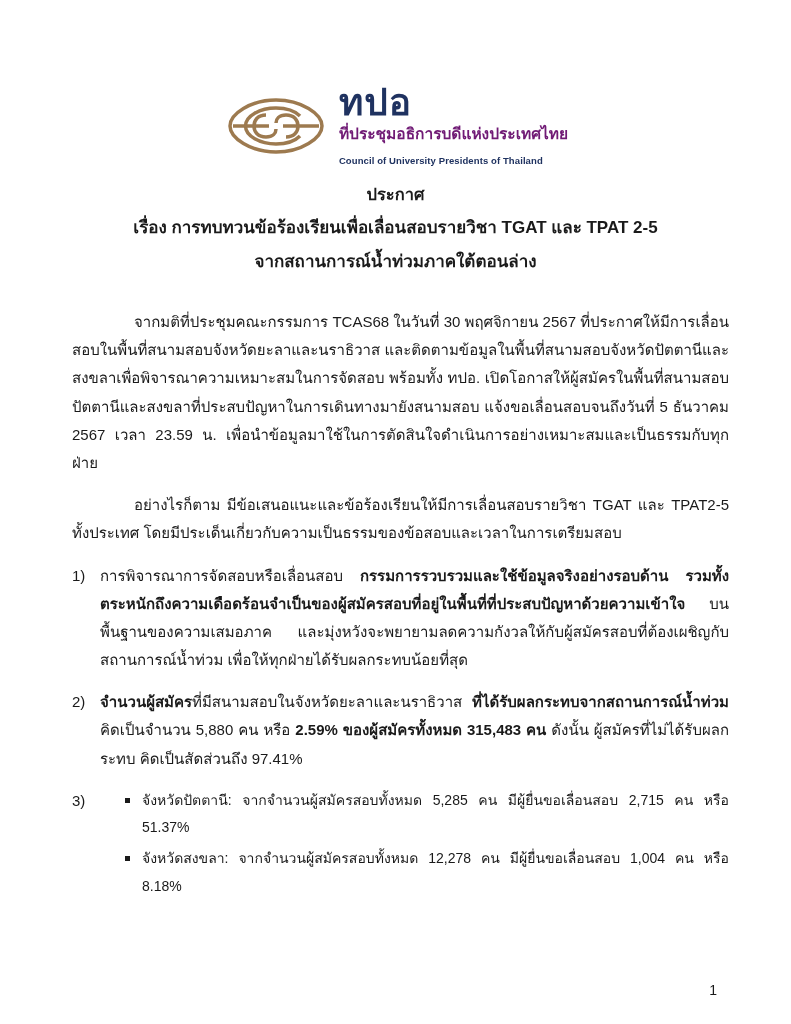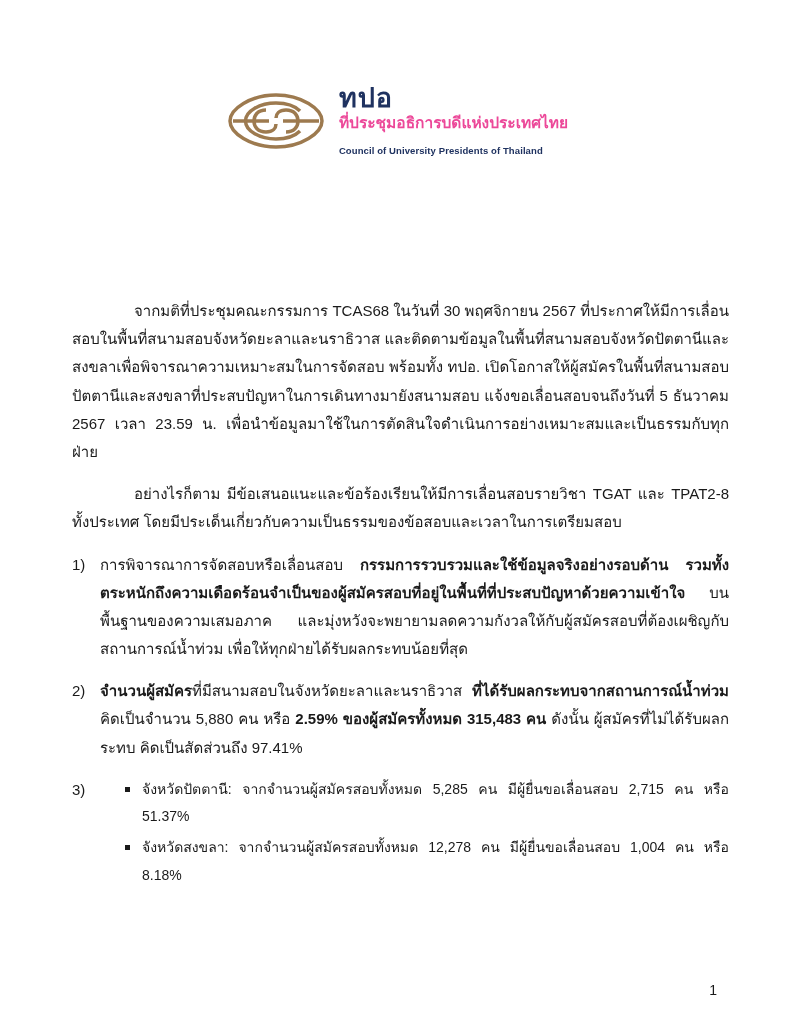--- a/index.html
+++ b/index.html
@@ -37,30 +37,30 @@
     height: 62px;
     flex: 0 0 auto;
   }
   .logo-words {
     display: flex;
     flex-direction: column;
     justify-content: center;
     line-height: 1;
   }
   .logo-abbr {
-    font-size: 27px;
+    font-size: 37px;
     font-weight: bold;
     color: #1f3260;
     letter-spacing: 1px;
     line-height: 1.05;
   }
   .logo-thai {
     font-size: 15.5px;
     font-weight: bold;
-    color: #ec4899;
+    color: #701a75;
     line-height: 1.25;
     margin-top: 1px;
   }
   .logo-eng {
     font-size: 9.5px;
     font-weight: bold;
     color: #1f3260;
     line-height: 1.3;
     margin-top: 12px;
     letter-spacing: 0.1px;
@@ -89,21 +89,21 @@
   .body-wrap {
     position: absolute;
     left: 72px;
     right: 62px;
     top: 296px;
     color: #1a1a1a;
     font-size: 15px;
     line-height: 1.88;
   }
   p.para {
-    margin: 1px 0 14px 0;
+    margin: 12px 0 14px 0;
     text-align: justify;
     text-justify: inter-word;
     text-indent: 62px;
   }
   p.para:last-child { margin-bottom: 0; }
 
   ol.items {
     list-style: none;
     margin: 0;
     padding: 0;
@@ -172,24 +172,29 @@
         </g>
       </svg>
     </span>
     <span class="logo-words">
       <span class="logo-abbr">ทปอ</span>
       <span class="logo-thai">ที่ประชุมอธิการบดีแห่งประเทศไทย</span>
       <span class="logo-eng">Council of University Presidents of Thailand</span>
     </span>
   </div>
 
+  <div class="titles">
+    <div class="title-line">ประกาศ</div>
+    <div class="title-line wide">เรื่อง การทบทวนข้อร้องเรียนเพื่อเลื่อนสอบรายวิชา TGAT และ TPAT 2-5</div>
+    <div class="title-line wide">จากสถานการณ์น้ำท่วมภาคใต้ตอนล่าง</div>
+  </div>
 
   <div class="body-wrap">
     <p class="para">จากมติที่ประชุมคณะกรรมการ TCAS68 ในวันที่ 30 พฤศจิกายน 2567 ที่ประกาศให้มีการเลื่อนสอบในพื้นที่สนามสอบจังหวัดยะลาและนราธิวาส และติดตามข้อมูลในพื้นที่สนามสอบจังหวัดปัตตานีและสงขลาเพื่อพิจารณาความเหมาะสมในการจัดสอบ พร้อมทั้ง ทปอ. เปิดโอกาสให้ผู้สมัครในพื้นที่สนามสอบปัตตานีและสงขลาที่ประสบปัญหาในการเดินทางมายังสนามสอบ แจ้งขอเลื่อนสอบจนถึงวันที่ 5 ธันวาคม 2567 เวลา 23.59 น. เพื่อนำข้อมูลมาใช้ในการตัดสินใจดำเนินการอย่างเหมาะสมและเป็นธรรมกับทุกฝ่าย</p>
-    <p class="para">อย่างไรก็ตาม มีข้อเสนอแนะและข้อร้องเรียนให้มีการเลื่อนสอบรายวิชา TGAT และ TPAT2-8 ทั้งประเทศ โดยมีประเด็นเกี่ยวกับความเป็นธรรมของข้อสอบและเวลาในการเตรียมสอบ</p>
+    <p class="para">อย่างไรก็ตาม มีข้อเสนอแนะและข้อร้องเรียนให้มีการเลื่อนสอบรายวิชา TGAT และ TPAT2-5 ทั้งประเทศ โดยมีประเด็นเกี่ยวกับความเป็นธรรมของข้อสอบและเวลาในการเตรียมสอบ</p>
 
     <ol class="items" id="items-list">
         <li><span class="marker">1)</span><span><span>การพิจารณาการจัดสอบหรือเลื่อนสอบ </span><b>กรรมการรวบรวมและใช้ข้อมูลจริงอย่างรอบด้าน รวมทั้ง ตระหนักถึงความเดือดร้อนจำเป็นของผู้สมัครสอบที่อยู่ในพื้นที่ที่ประสบปัญหาด้วยความเข้าใจ</b><span> บนพื้นฐานของความเสมอภาค และมุ่งหวังจะพยายามลดความกังวลให้กับผู้สมัครสอบที่ต้องเผชิญกับสถานการณ์น้ำท่วม เพื่อให้ทุกฝ่ายได้รับผลกระทบน้อยที่สุด</span></span></li>
         <li><span class="marker">2)</span><span><b>จำนวนผู้สมัคร</b><span>ที่มีสนามสอบในจังหวัดยะลาและนราธิวาส </span><b>ที่ได้รับผลกระทบจากสถานการณ์น้ำท่วม</b><span> คิดเป็นจำนวน 5,880 คน หรือ </span><b>2.59% ของผู้สมัครทั้งหมด 315,483 คน</b><span> ดังนั้น ผู้สมัครที่ไม่ได้รับผลกระทบ คิดเป็นสัดส่วนถึง 97.41%</span></span></li>
         <li><span class="marker">3)</span><ul class="sub">
             <li>จังหวัดปัตตานี: จากจำนวนผู้สมัครสอบทั้งหมด 5,285 คน มีผู้ยื่นขอเลื่อนสอบ 2,715 คน หรือ 51.37%</li>
             <li>จังหวัดสงขลา: จากจำนวนผู้สมัครสอบทั้งหมด 12,278 คน มีผู้ยื่นขอเลื่อนสอบ 1,004 คน หรือ 8.18%</li>
           </ul></li>
       </ol>
 

